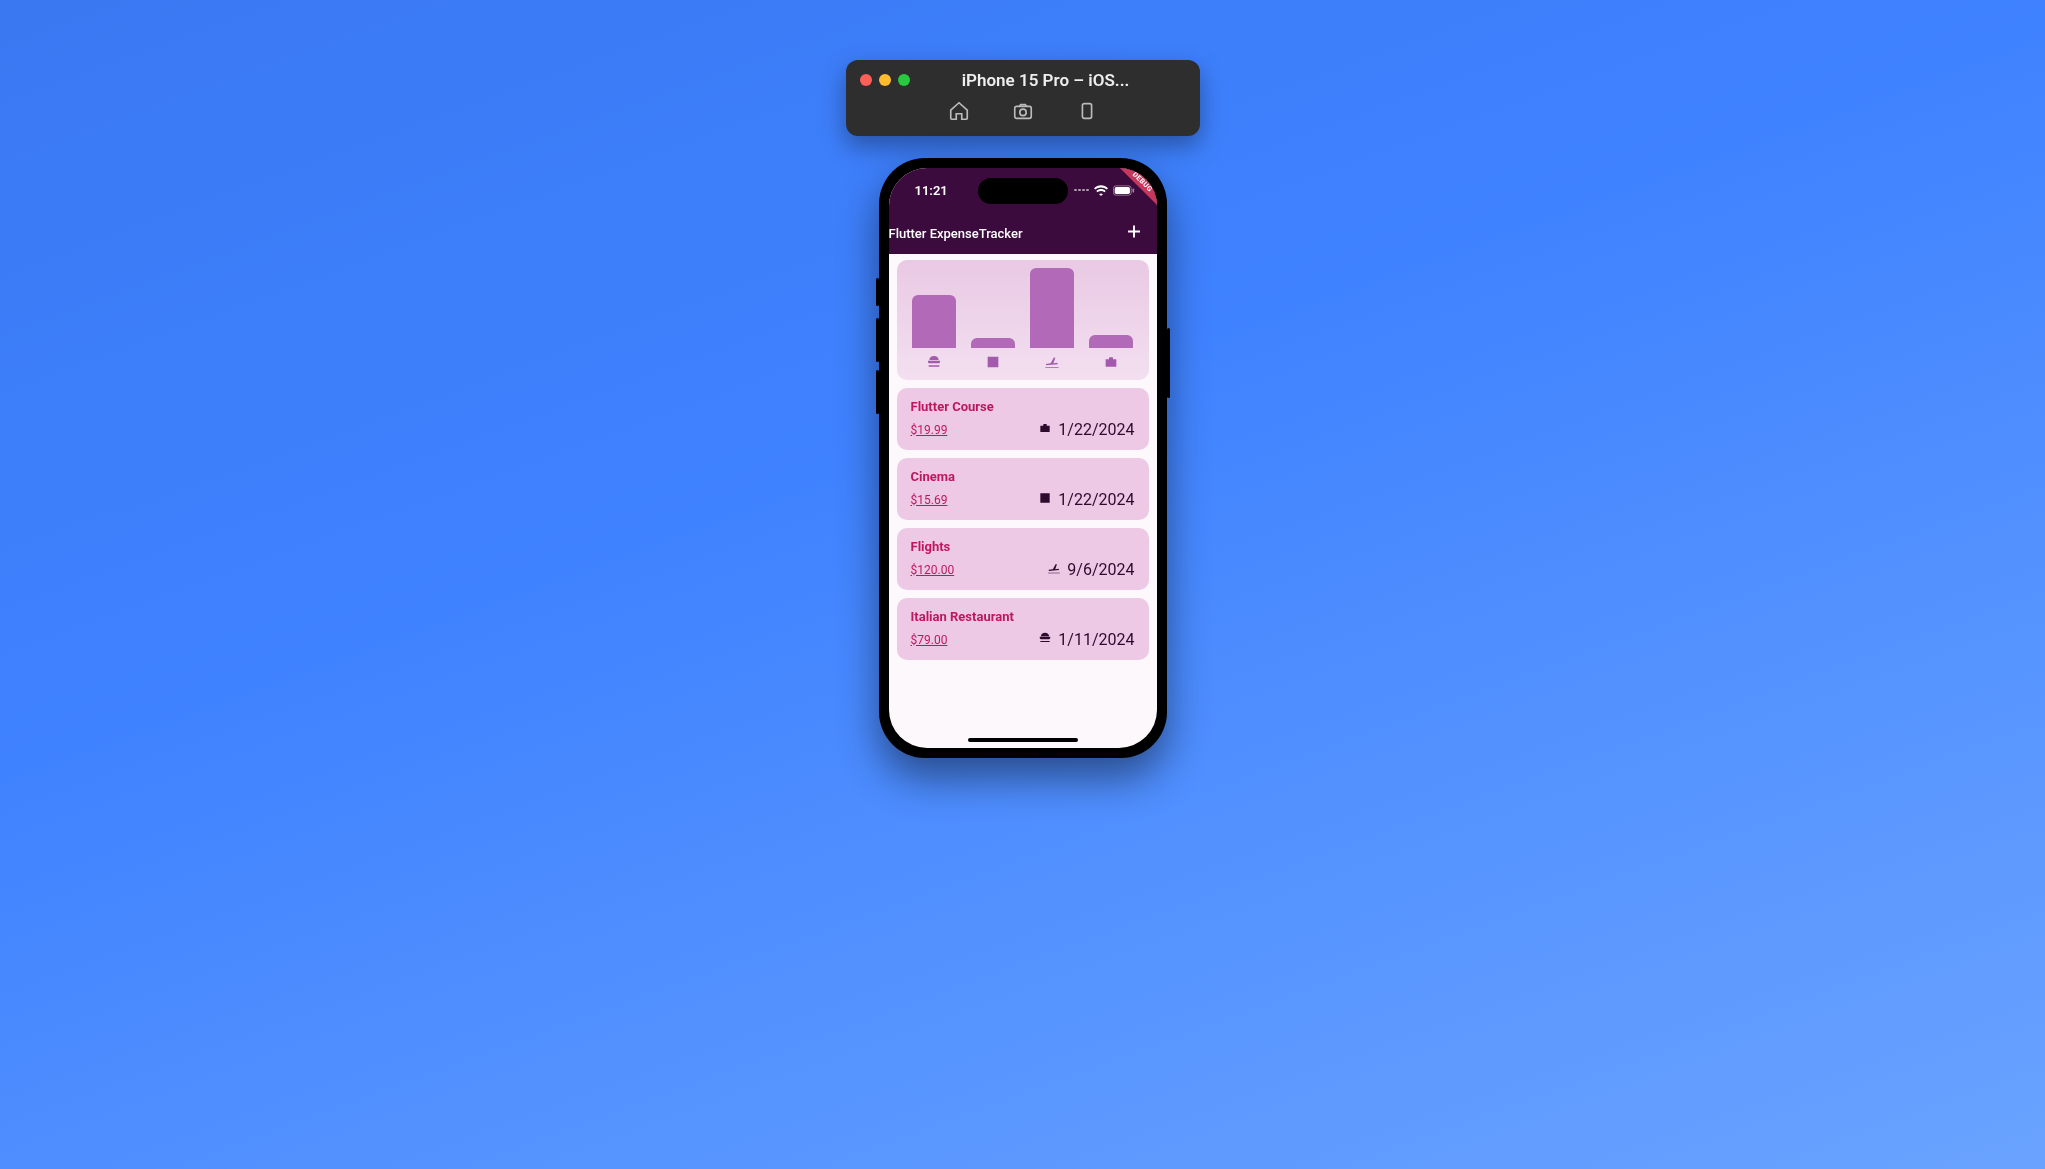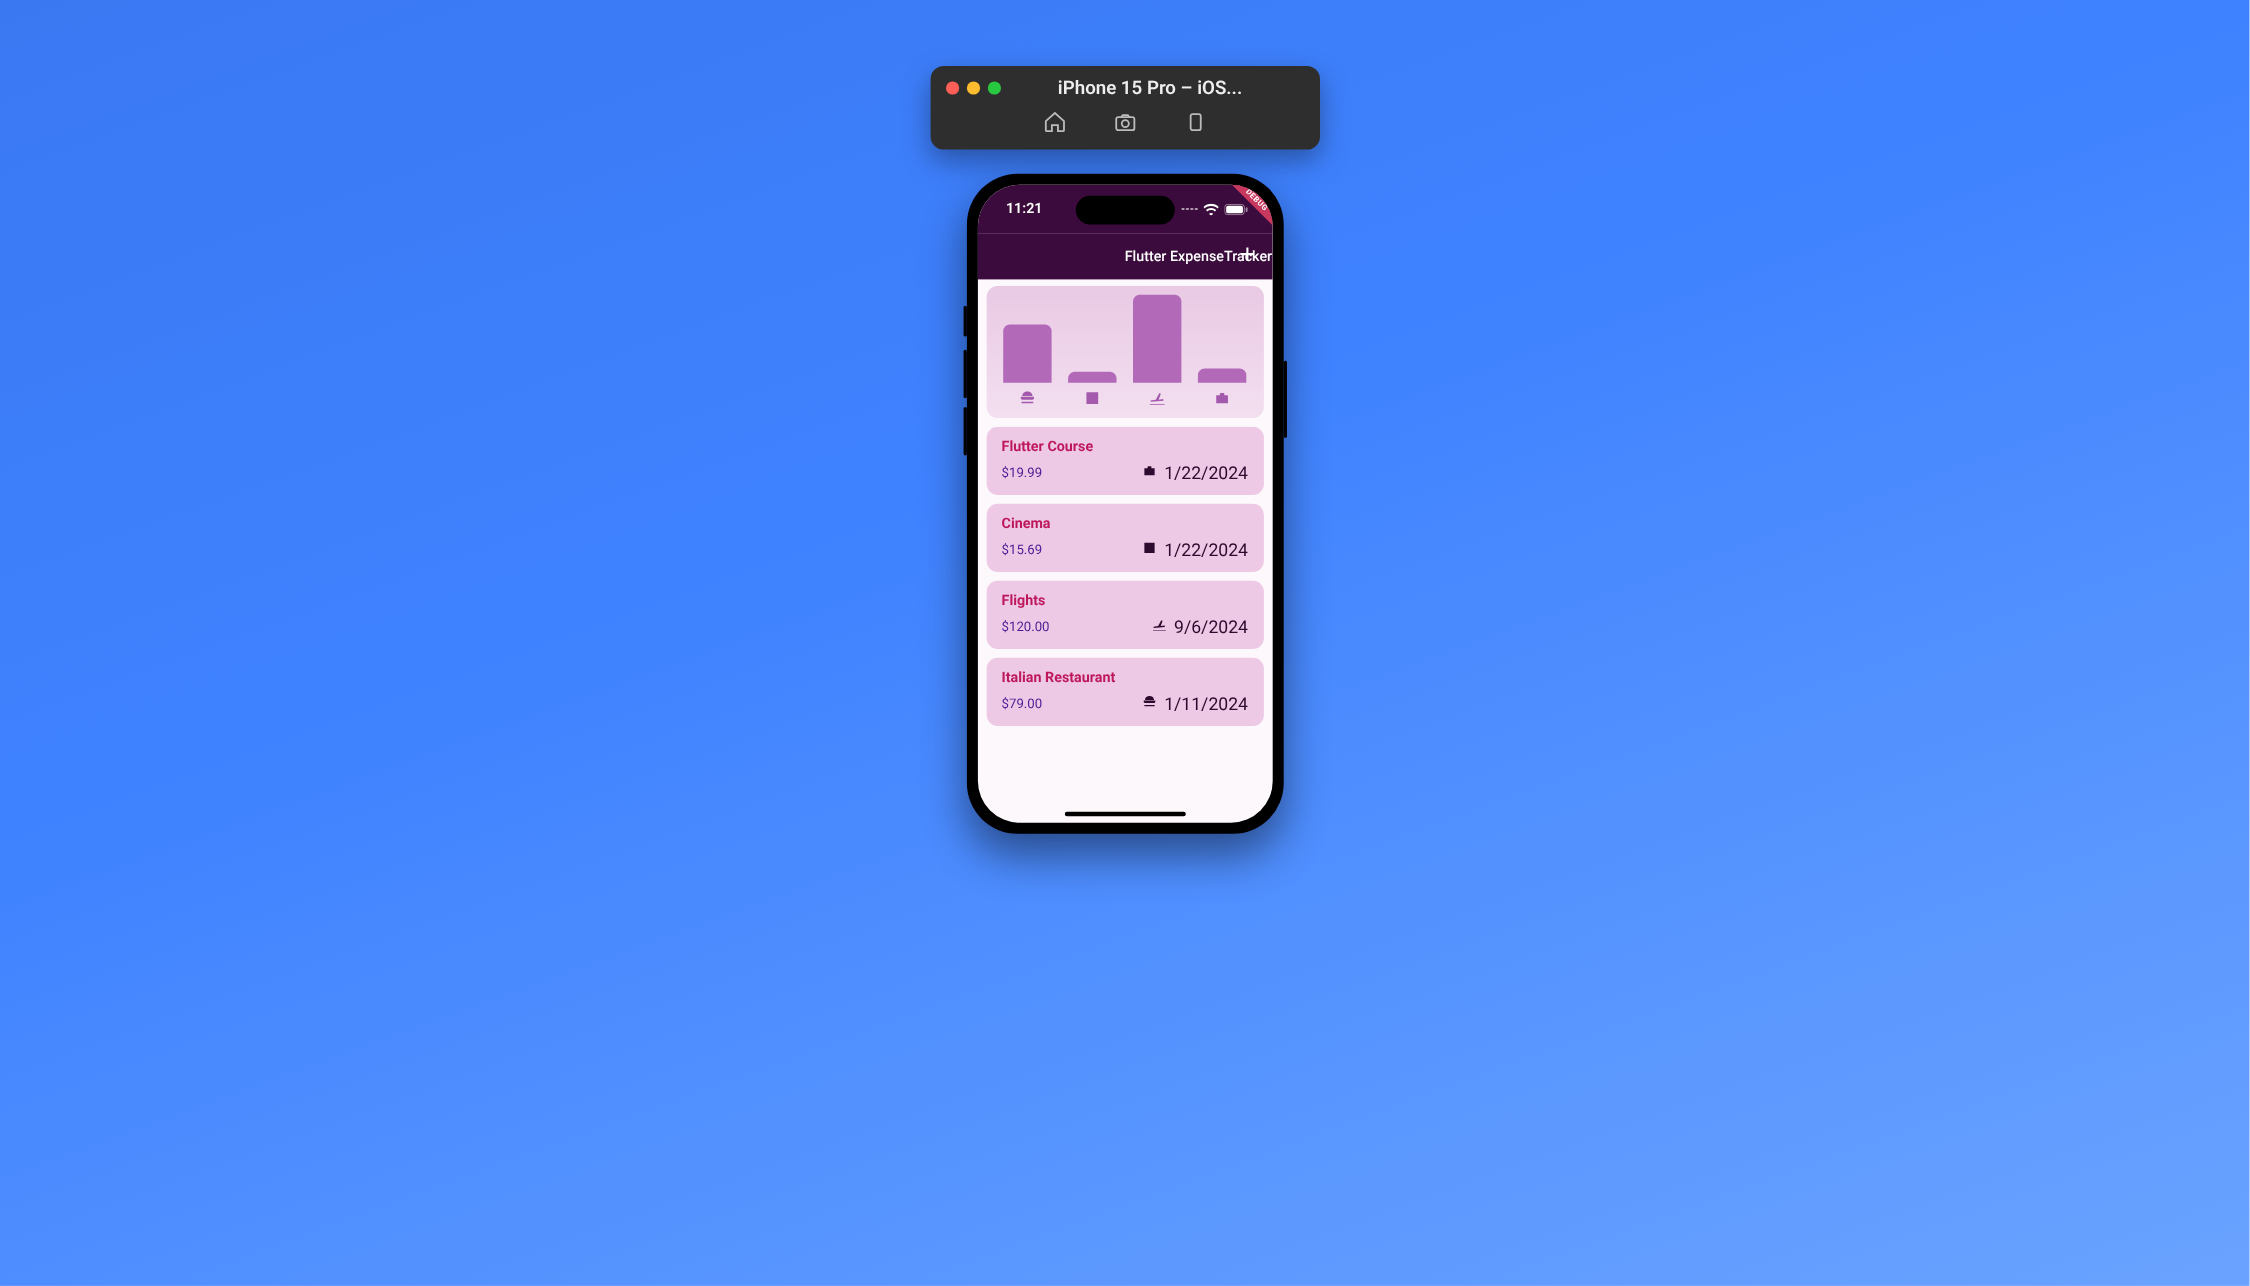--- a/index.html
+++ b/index.html
@@ -87,21 +87,21 @@
     position: absolute; top: 8px; right: -24px;
     background: #c8375d; color: #fff; font-size: 7px; font-weight: 700;
     padding: 2px 26px; transform: rotate(45deg); letter-spacing: .5px;
     z-index: 4;
   }
 
   
   .appbar {
     background: #3c0b3d;
     color: #fff;
-    display: flex; align-items: center; justify-content: flex-end;
+    display: flex; align-items: center; justify-content: flex-start;
     height: 42px; position: relative;
     font-size: 13px; font-weight: 500;
   }
   .appbar .add-btn {
     position: absolute; right: 14px; top: 50%; transform: translateY(-50%);
     color: #fff; cursor: pointer;
   }
   .appbar .add-btn svg { width: 18px; height: 18px; stroke: #fff; stroke-width: 2.5; }
 
   
@@ -118,21 +118,21 @@
 
   
   .list { padding: 0 8px; display: flex; flex-direction: column; gap: 8px; overflow-y: auto; }
   .card {
     background: #eec9e6;
     border-radius: 10px;
     padding: 11px 14px 11px 14px;
   }
   .card-title { font-size: 13px; font-weight: 700; color: #be185d; margin-bottom: 6px; }
   .card-row { display: flex; align-items: center; justify-content: space-between; }
-  .card-amount { font-size: 12px; color: #4c1d95; }
+  .card-amount { font-size: 12px; color: #be185d; text-decoration: underline; }
   .card-meta { display: flex; align-items: center; gap: 6px; font-size: 16px; color: #2d0b2e; }
   .card-meta svg { width: 14px; height: 14px; fill: #2d0b2e; }
 
   .home-indicator {
     position: absolute; bottom: 6px; left: 50%; transform: translateX(-50%);
     width: 110px; height: 4px; background: #000; border-radius: 3px;
   }
 </style>
 </head>
 <body>

